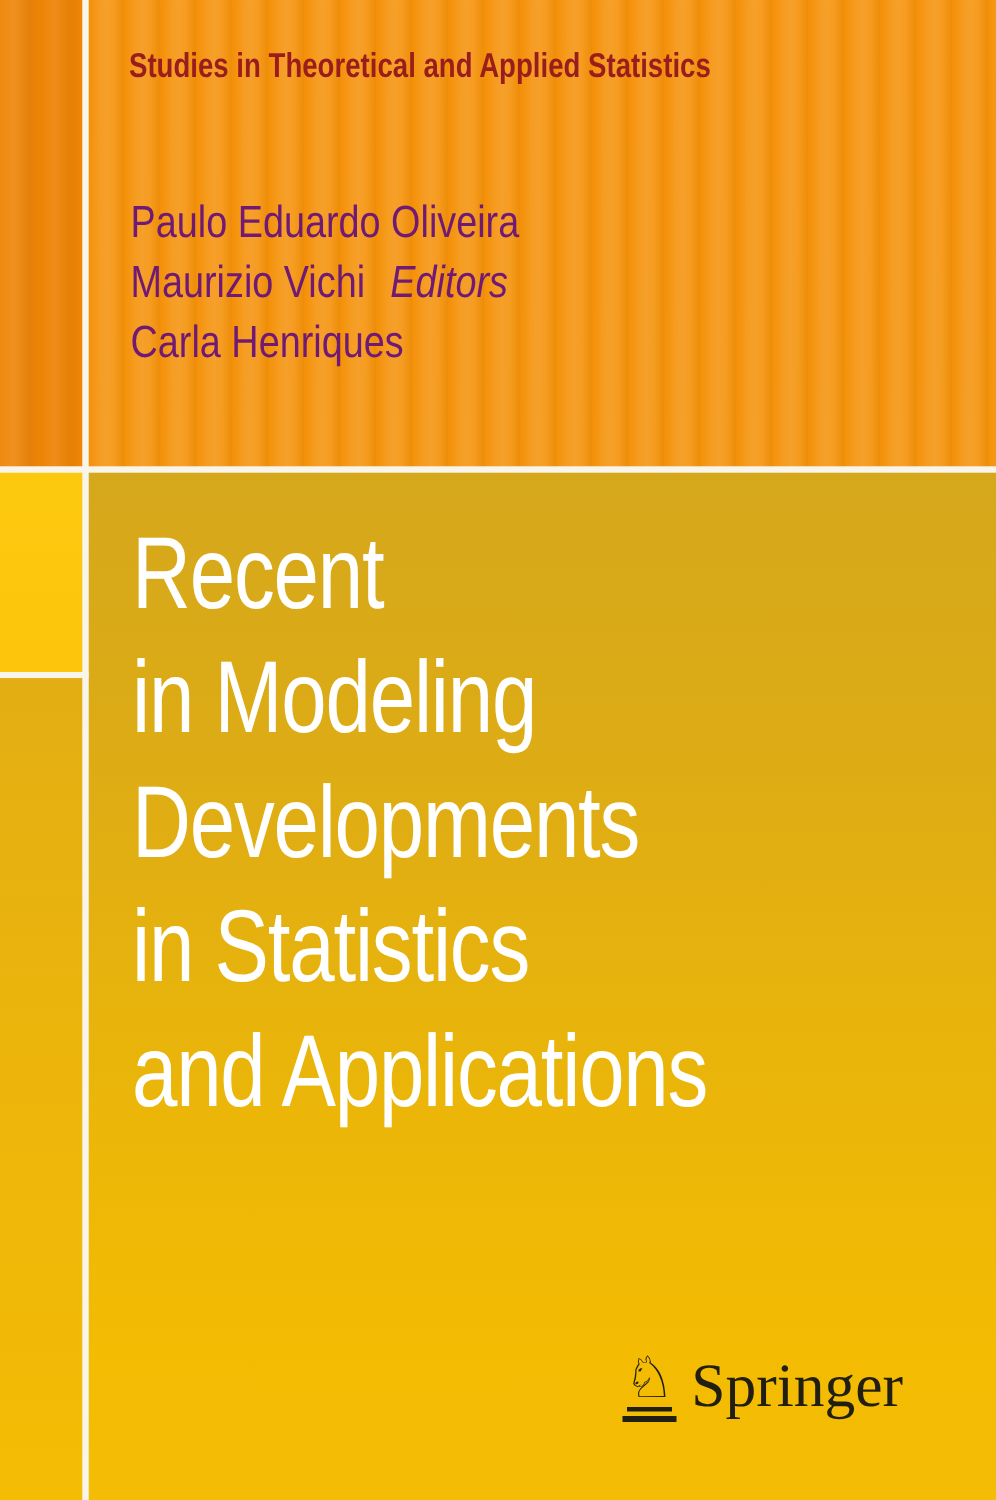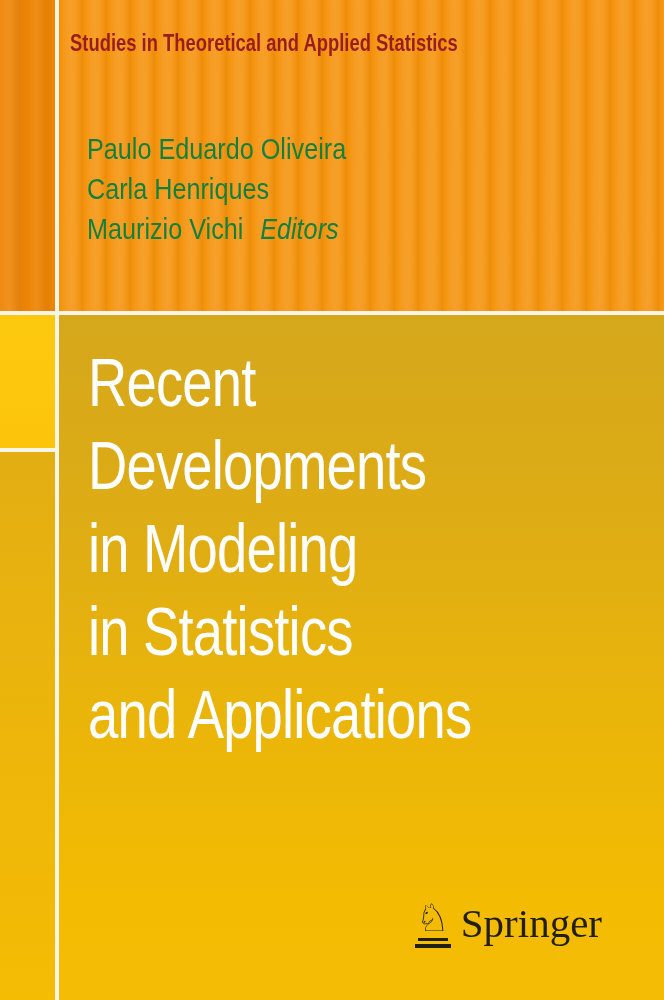--- a/index.html
+++ b/index.html
@@ -52,21 +52,21 @@
     position: absolute; left: 0; top: 311px; width: 664px; height: 4px;
     background: #f9f5e9;
   }
   .hline-strip {
     position: absolute; left: 0; top: 448px; width: 59px; height: 4px;
     background: #f9f5e9;
   }
   
   .condense { display: inline-block; transform-origin: 0 0; }
   .series-block {
-    position: absolute; left: 70px; top: 30px; white-space: nowrap;
+    position: absolute; left: 86px; top: 30px; white-space: nowrap;
   }
   .series-title {
     font-size: 23px; font-weight: 700; line-height: 26px;
     transform: scaleX(0.80);
   }
   .series-subtitle {
     font-size: 22px; font-weight: 400; line-height: 26px;
     transform: scaleX(0.80);
   }
   .authors-block {
@@ -113,33 +113,33 @@
   <div class="strip-gold"></div>
   <div class="panel"></div>
   <div class="vline"></div>
   <div class="hline-main"></div>
   <div class="hline-strip"></div>
 
   <div class="series-block" style="color:#9a1d1e;">
     <div><span class="condense series-title">Studies in Theoretical and Applied Statistics</span></div>
   </div>
 
-  <div class="authors-block" style="color:#15803d;text-decoration:underline;">
+  <div class="authors-block" style="color:#701a75;text-decoration:underline;">
     <div><span class="condense author-row">Paulo Eduardo Oliveira</span></div>
-    <div><span class="condense author-row">Carla Henriques</span></div>
     <div>
       <span class="condense author-row"><span>Maurizio Vichi</span><span class="editors-label">Editors</span></span>
     </div>
+    <div><span class="condense author-row">Carla Henriques</span></div>
   </div>
 
   <div class="panel" style="background:none;">
     <div class="title-block" style="color:#ffffff;">
       <div><span class="condense title-line">Recent</span></div>
+      <div><span class="condense title-line">in Modeling</span></div>
       <div><span class="condense title-line">Developments</span></div>
-      <div><span class="condense title-line">in Modeling</span></div>
       <div><span class="condense title-line">in Statistics</span></div>
       <div><span class="condense title-line">and Applications</span></div>
     </div>
 
     <div class="publisher" style="color:#211e12;">
       <span class="horse-mark">
         <span class="horse-glyph">♘</span>
         <span class="logo-bar-top" style="background:#211e12;"></span>
         <span class="logo-bar-bottom" style="background:#211e12;"></span>
       </span>

